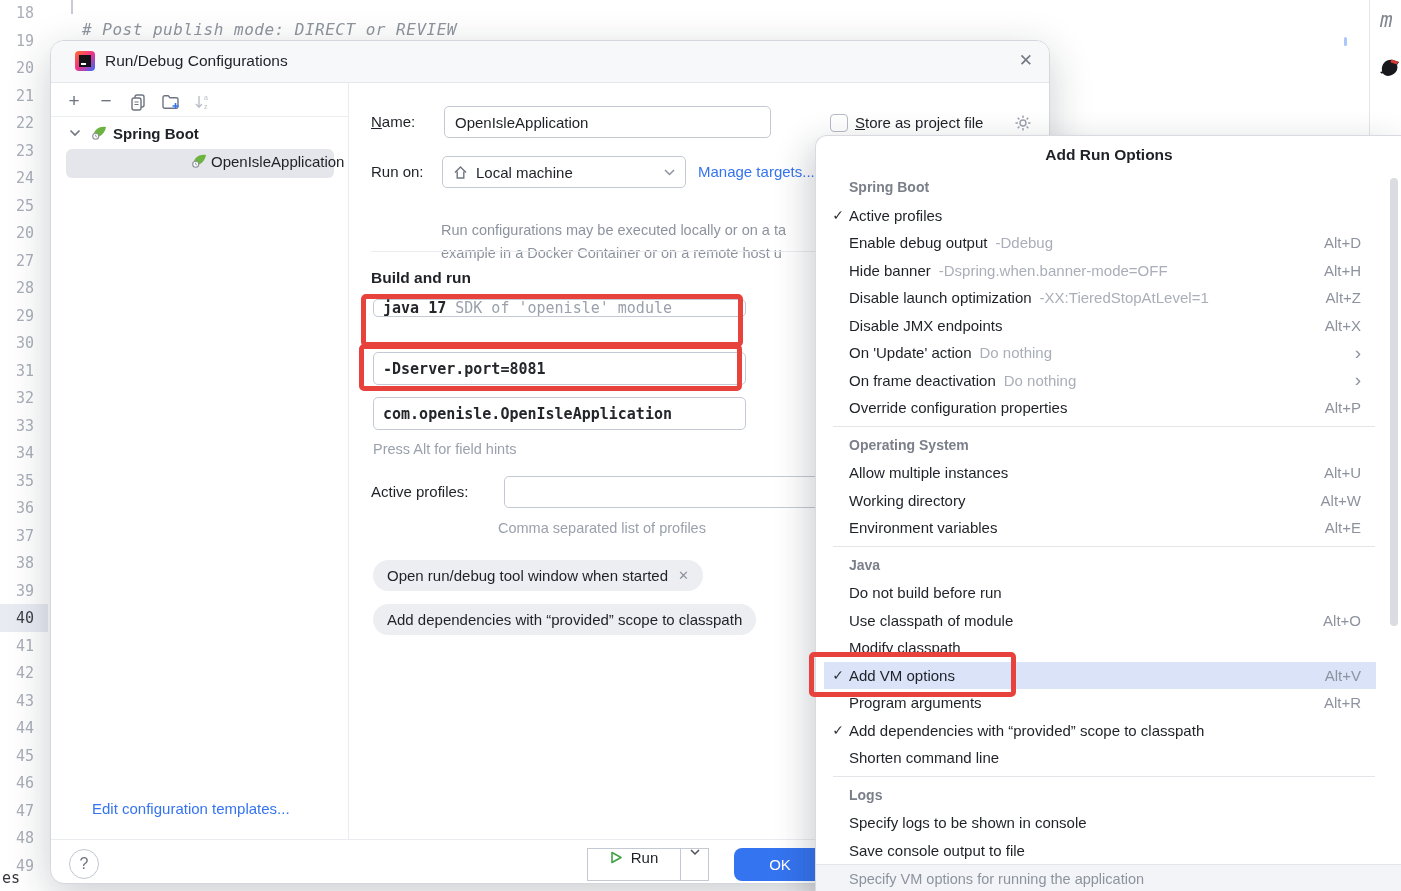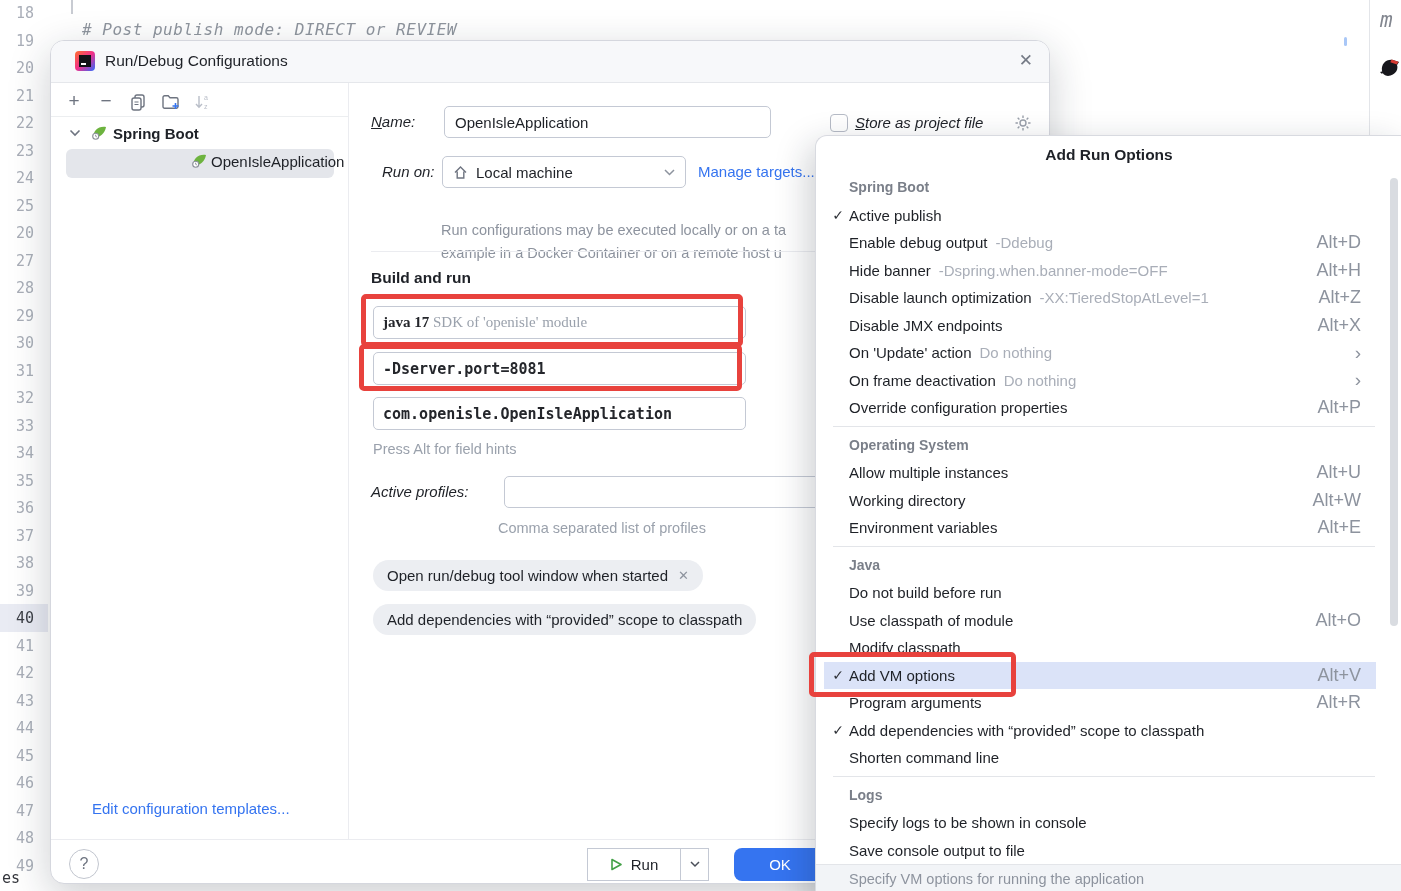--- a/index.html
+++ b/index.html
@@ -38,58 +38,58 @@
   .toolbar-sep { left:0; top:75px; width:297px; height:1px; background:#eceef0; }
   .tb-icon { top:49px; width:22px; height:22px; color:#6e7480; font-size:19px; line-height:22px; text-align:center; }
   .tb-dim { color:#b9bec8; }
 
   .tree-chevron { left:18px; top:88px; }
   .tree-group-label { left:62px; top:84px; font-size:15px; font-weight:700; }
   .leaf1 { left:40px; top:83px; } .leaf2 { left:140px; top:111px; }
   .tree-selected { left:15px; top:108px; width:268px; height:29px; background:#e4e6eb; border-radius:6px; }
   .tree-item-label { left:160px; top:112px; font-size:15px; color:#1e2127; }
 
-  .form-label { font-size:15px; color:#1e2127;font-style:italic; }
+  .form-label { font-size:15px; color:#1e2127; }
   .mnemonic::first-letter { text-decoration:underline; }
   .input { background:#fff; border:1px solid #c4c9d4; border-radius:5px; font-size:15px; color:#1e2127;
            padding:0 10px; display:flex; align-items:center; }
   .lbl-name { left:320px; top:72px; } .in-name { left:393px; top:65px; width:327px; height:32px; }
   .chk { left:779px; top:73px; width:18px; height:18px; border:1.5px solid #b6bbc6; border-radius:4px; background:#fff; }
   .lbl-store { left:804px; top:73px; }
   .gear { left:962px; top:72px; }
-  .lbl-runon { left:320px; top:122px;margin-left:11px; }
+  .lbl-runon { left:320px; top:122px; }
   .combo { left:391px; top:115px; width:244px; height:32px; }
   .combo .txt { margin-left:8px; flex:1; }
   .link { color:#3574f0; font-size:15px; }
   .lnk-manage { left:647px; top:122px; }
   .desc { color:#8d939e; font-size:14.5px;margin-top:20px; }
   .desc1 { left:390px; top:161px; } .desc2 { left:390px; top:184px; }
   .hsep1 { left:320px; top:210px; width:680px; height:1px; background:#ebecf0; }
   .build-h { left:320px; top:228px; font-size:15.5px; font-weight:700; }
   .f-mono { font-family:"DejaVu Sans Mono","Liberation Mono",monospace; font-size:15px; }
   .fld { border:1px solid #c4c9d4; border-radius:5px; background:#fff; display:flex; align-items:center; padding:0 9px; white-space:pre; }
-  .fld-jre { left:322px; top:265px; width:373px; height:33px;font-family:Liberation Serif, serif; }
+  .fld-jre { left:322px; top:258px; width:373px; height:18px; }
   .fld-vm { left:322px; top:311px; width:373px; height:33px; }
   .fld-main { left:322px; top:356px; width:373px; height:33px; }
   .v-dark { color:#24262b; font-weight:600; }
   .v-hint { color:#9aa1ac; }
   .alt-hint { left:322px; top:400px; color:#9aa1ac; font-size:14.5px; }
   .lbl-prof { left:320px; top:442px; }
   .in-prof { left:453px; top:435px; width:380px; height:32px; }
   .prof-hint { left:447px; top:479px; color:#9aa1ac; font-size:14.5px; }
   .pill { background:#eceef2; border-radius:16px; height:31px; display:flex; align-items:center;
           padding:0 14px; font-size:15px; color:#1e2127; white-space:pre; }
   .pill1 { left:322px; top:519px; } .pill2 { left:322px; top:563px; }
   .pill .x { margin-left:10px; color:#8d939e; font-size:13px; }
   .lnk-edit { left:17px; top:759px;margin-left:24px; }
   .footer-sep { left:0; top:798px; width:998px; height:1px; background:#ebecf0; }
   .help { left:18px; top:808px; width:30px; height:30px; border:1px solid #c2c6cf; border-radius:50%;
           color:#6e7480; font-size:16px; display:flex; align-items:center; justify-content:center; }
   .btn-run { left:536px; top:807px; width:122px; height:33px; border:1px solid #c4c9d4; border-radius:0;
-             background:#fff; display:flex; align-items:center; }
+             background:#fff; display:flex; align-items:flex-start; }
   .btn-run .cap { flex:1; display:flex; align-items:center; justify-content:center; gap:8px; font-size:15px; }
   .btn-run .div { width:1px; height:31px; background:#c4c9d4; }
   .btn-run .dd { width:27px; display:flex; align-items:center; justify-content:center; }
   .btn-ok { left:683px; top:807px; width:92px; height:33px; background:#3574f0; color:#fff; border-radius:8px;
             display:flex; align-items:center; justify-content:center; font-size:15px; }
 
   
   .redbox { border:5px solid #e8423d; border-radius:5px; background:transparent; }
   .rb1 { left:361px; top:294px; width:382px; height:53px; z-index:30; }
   .rb2 { left:359px; top:344px; width:383px; height:47px; z-index:30; }
@@ -101,21 +101,21 @@
   .menu-title { left:0; top:10px; width:586px; text-align:center; font-size:15.5px; font-weight:700; color:#1e2127; }
   .menu-list { left:0; top:38px; width:586px; }
   .menu-section-header { height:27.5px; line-height:27.5px; margin-left:8px; padding-left:25px;
                          font-size:14px; font-weight:600; color:#7a7f89; }
   .menu-item { height:27.5px; margin:0 26px 0 8px; padding:0 15px 0 3px; display:flex; align-items:center; }
   .menu-item.selected { background:#dbe3f8; }
   .mi-check { width:22px; font-size:14px; color:#2f3238; text-align:center; flex:none; }
   .mi-label { font-size:15px; color:#1e2127; white-space:pre; }
   .mi-hint { font-size:15px; color:#a9aeb8; margin-left:8px; white-space:pre; }
   .mi-sp { flex:1; }
-  .mi-shortcut { font-size:18px; color:#8d939e; }
+  .mi-shortcut { font-size:15px; color:#8d939e; }
   .mi-arrow { font-size:19px; color:#8d939e; line-height:14px; }
   .menu-sep { height:10px; display:flex; align-items:center; margin:0 27px 0 17px; }
   .menu-sep::before { content:""; display:block; width:100%; height:1px; background:#e3e5e9; }
   .menu-scroll { left:574px; top:42px; width:8px; height:448px; background:#d9dce1; border-radius:4px; }
   .menu-status { left:0; top:728px; width:585px; height:28px; background:#f2f4f7; border-top:1px solid #e3e5e9;
                  display:flex; align-items:center; padding-left:33px; color:#8d939e; font-size:14.5px; }
 
   svg { display:block; }
 </style>
 </head>
@@ -313,21 +313,21 @@
 
   <div class="abs redbox rb1"></div>
   <div class="abs redbox rb2"></div>
 
   <div class="abs menu">
     <div class="abs menu-title">Add Run Options</div>
     <div class="abs menu-list">
         <div class="menu-section-header">Spring Boot</div>
         <div class="menu-item">
           <span class="mi-check">✓</span>
-          <span class="mi-label">Active publish</span>
+          <span class="mi-label">Active profiles</span>
           <span class="mi-sp"></span>
         </div>
         <div class="menu-item">
           <span class="mi-check"></span>
           <span class="mi-label">Enable debug output</span>
           <span class="mi-hint">-Ddebug</span>
           <span class="mi-sp"></span>
           <span class="mi-shortcut">Alt+D</span>
         </div>
         <div class="menu-item">

